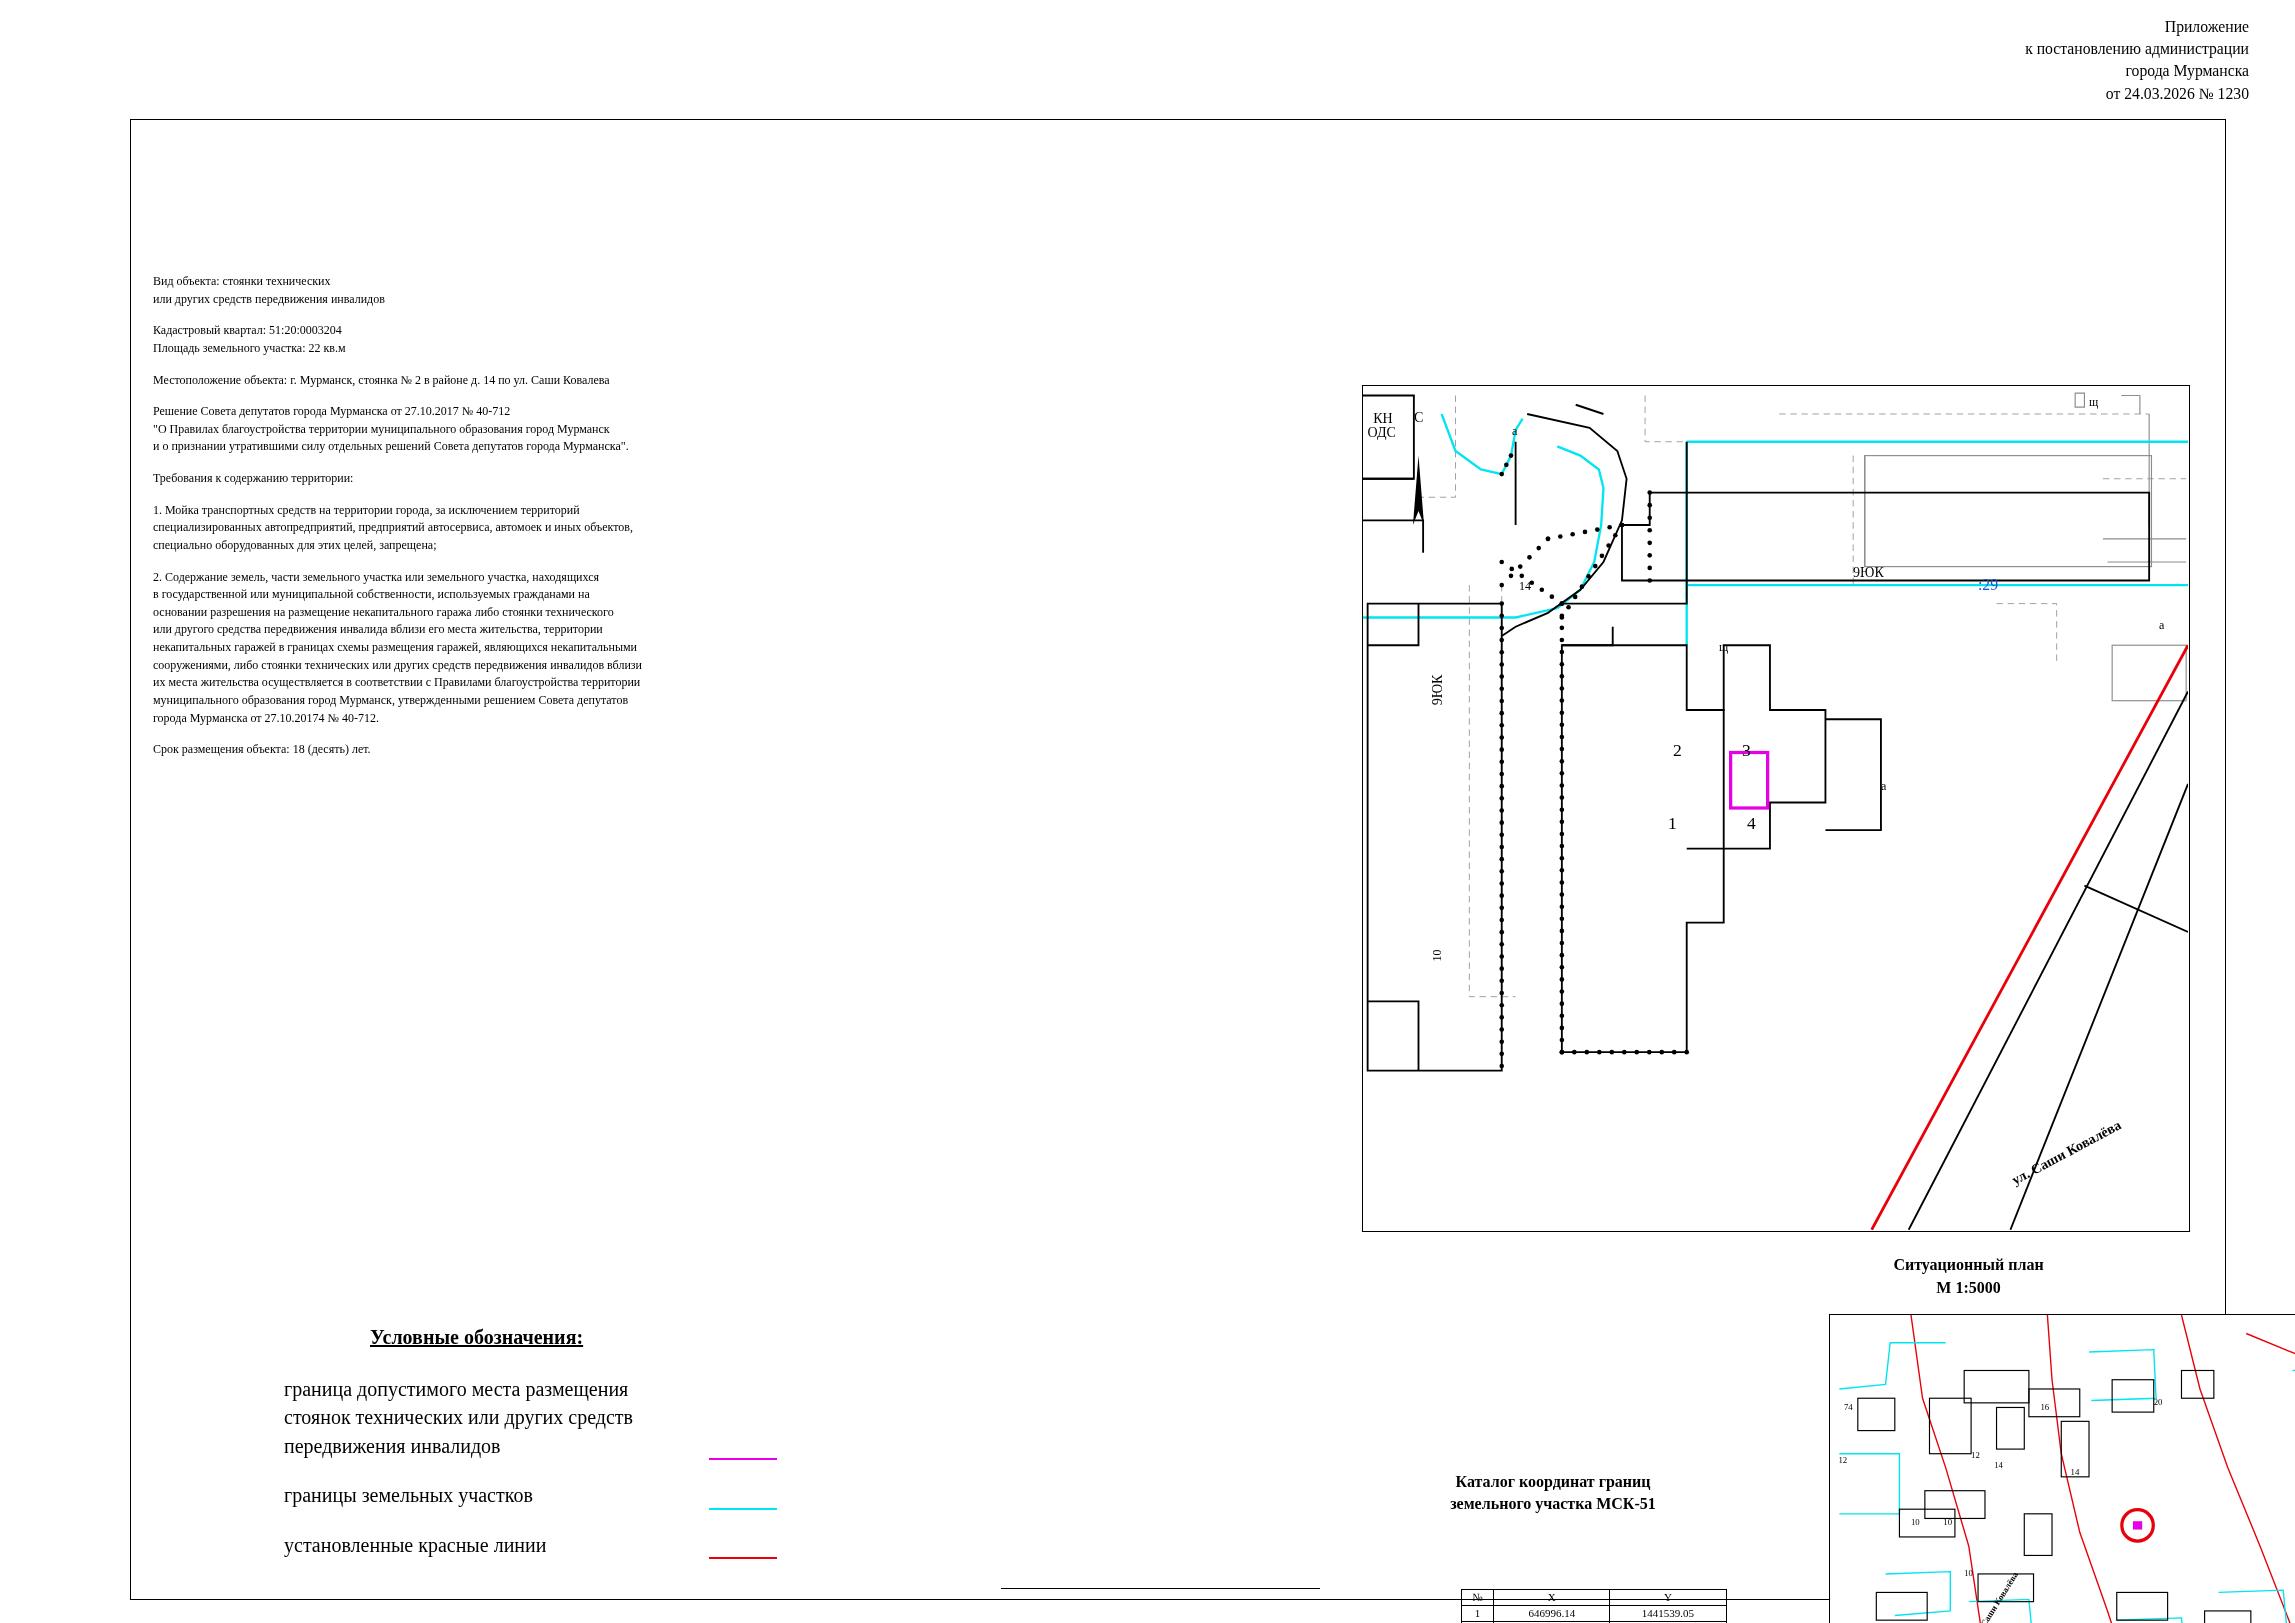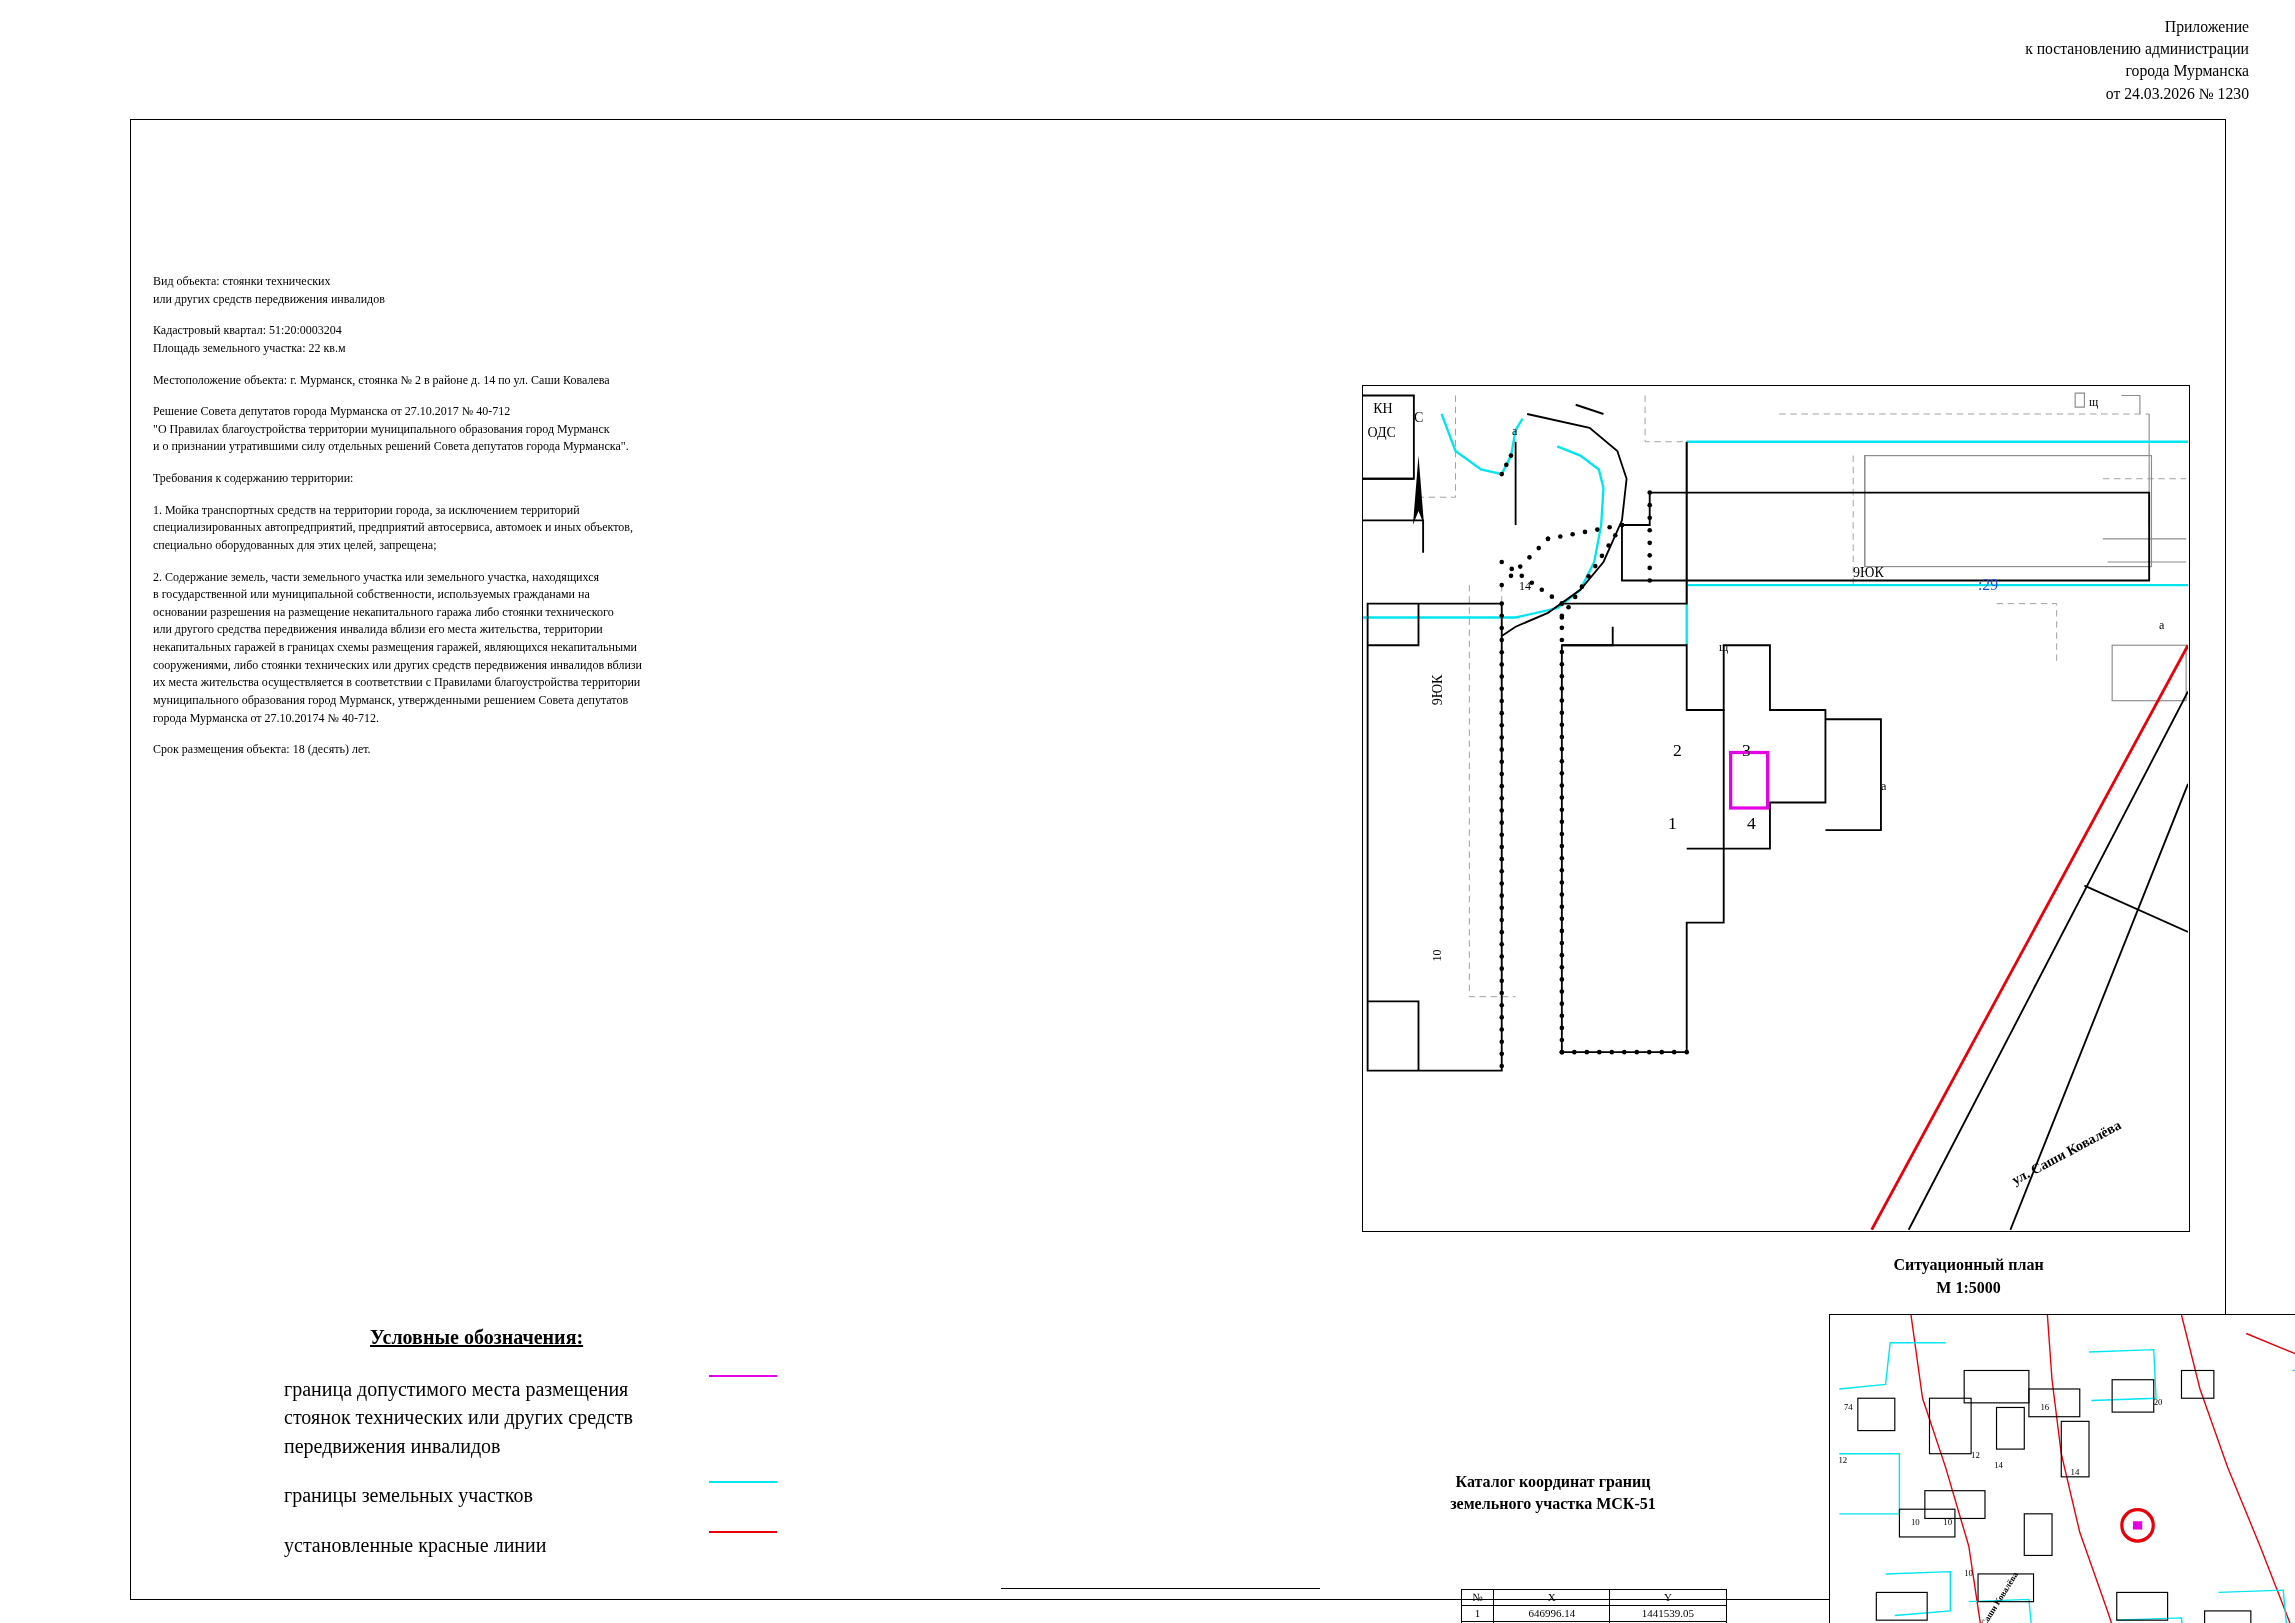--- a/index.html
+++ b/index.html
@@ -68,21 +68,21 @@
     margin-top: 40px;
   }
   .legend-title {
     font-weight: bold;
     text-decoration: underline;
     margin-bottom: 26px;
     margin-left: 86px;
   }
   .legend-row {
     display: flex;
-    align-items: flex-start;
+    align-items: flex-end;
     margin-bottom: 21px;
   }
   .legend-label {
     width: 416px;
     white-space: pre-line;
     line-height: 1.42;
   }
   .legend-line {
     width: 68px;
     height: 0;
@@ -437,21 +437,21 @@
         <path d="M1560 1080 L1784 1180"></path>
       </g>
 
       <rect x="795" y="792" width="80" height="120" fill="none" stroke="#e600e6" stroke-width="7"></rect>
 
       <g>
         <polygon points="120,150 132,300 120,270 108,300" fill="#000"></polygon>
       </g>
     </svg>
 
-    <div class="map-label" style="left:10.2px;  top:15px;">КН</div>
+    <div class="map-label" style="left:10.2px;  top:25px;">КН</div>
     <div class="map-label" style="left:4.6px;  top:39px;">ОДС</div>
     <div class="map-label" style="left:51px; top:24px;">С</div>
     <div class="map-label" style="left:490px;top:179px;">9ЮК</div>
     <div class="map-label" style="left:615px;top:190px; color:#1d4ed8; font-size:15.7px;">:29</div>
     <div class="map-label" style="left:156px; top:193px; font-size:12px;">14</div>
     <div class="map-label" style="left:60px; top:296px; transform:rotate(-90deg);">9ЮК</div>
     <div class="map-label" style="left:68px; top:562px; font-size:12px; transform:rotate(-90deg);">10</div>
     <div class="map-label" style="left:149px; top:38px; font-size:12px;">а</div>
     <div class="map-label" style="left:796px;top:232px; font-size:12px;">а</div>
     <div class="map-label" style="left:518px;top:393px; font-size:12px;">а</div>

